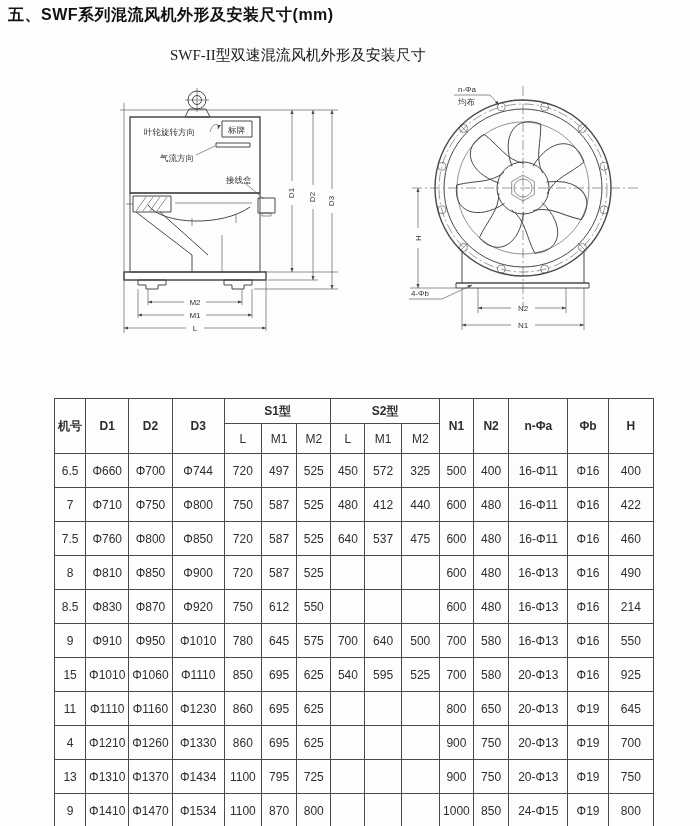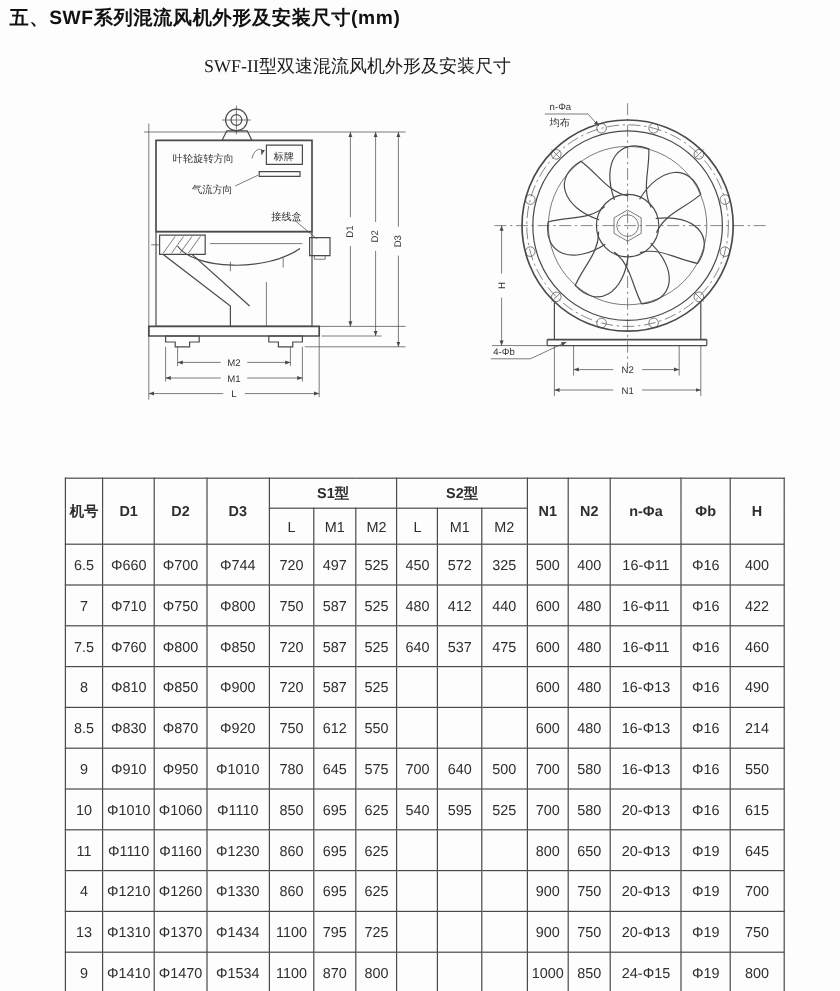--- a/index.html
+++ b/index.html
@@ -372,35 +372,35 @@
         <td>700</td>
         <td>640</td>
         <td>500</td>
         <td>700</td>
         <td>580</td>
         <td>16-Φ13</td>
         <td>Φ16</td>
         <td>550</td>
       </tr>
       <tr>
-        <td>10</td>
+        <td>15</td>
         <td>Φ1010</td>
         <td>Φ1060</td>
         <td>Φ1110</td>
         <td>850</td>
         <td>695</td>
         <td>625</td>
         <td>540</td>
         <td>595</td>
         <td>525</td>
         <td>700</td>
         <td>580</td>
         <td>20-Φ13</td>
         <td>Φ16</td>
-        <td>615</td>
+        <td>925</td>
       </tr>
       <tr>
         <td>11</td>
         <td>Φ1110</td>
         <td>Φ1160</td>
         <td>Φ1230</td>
         <td>860</td>
         <td>695</td>
         <td>625</td>
         <td></td>

